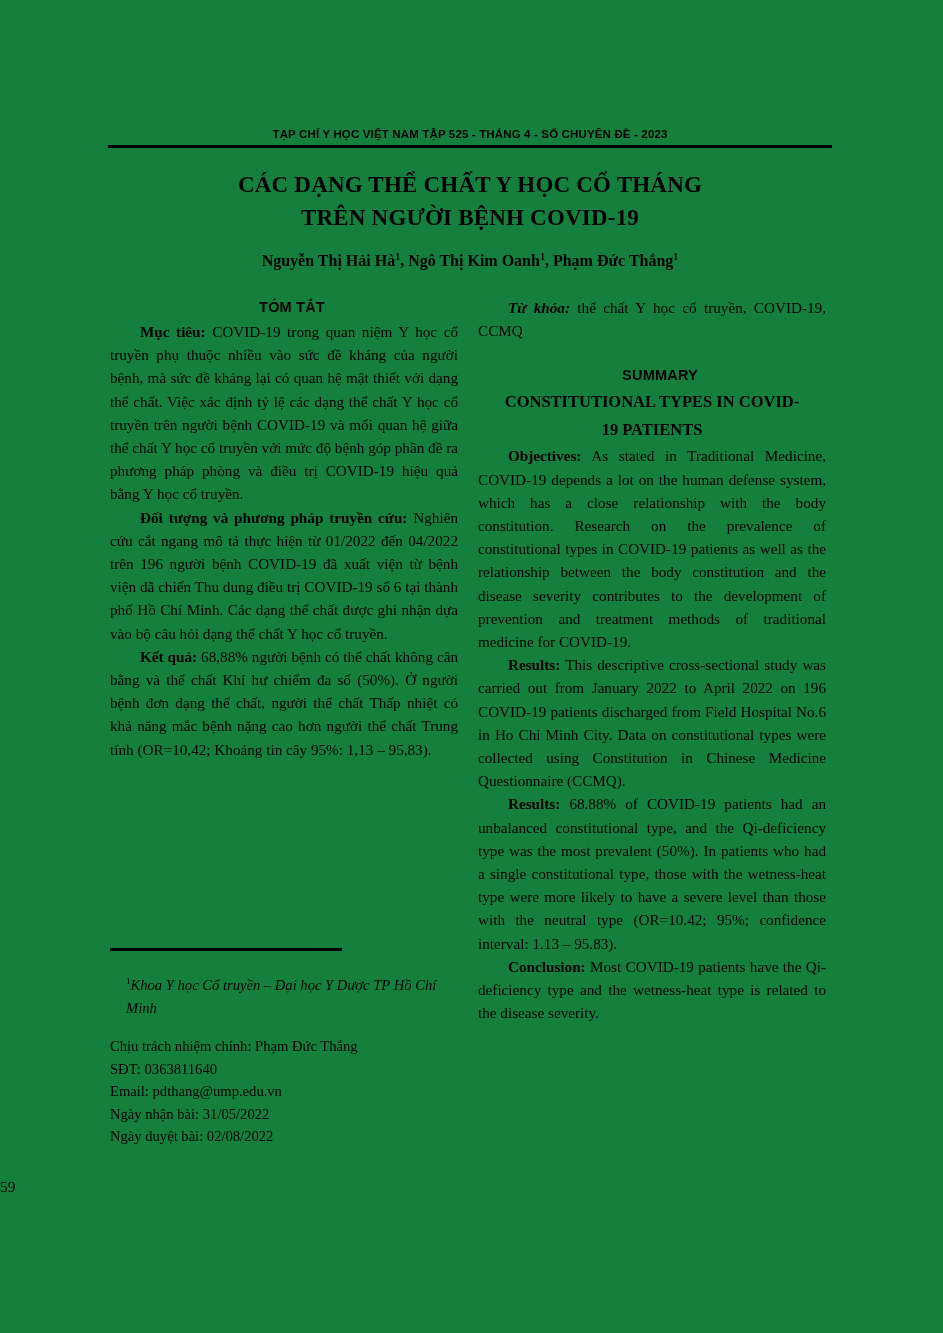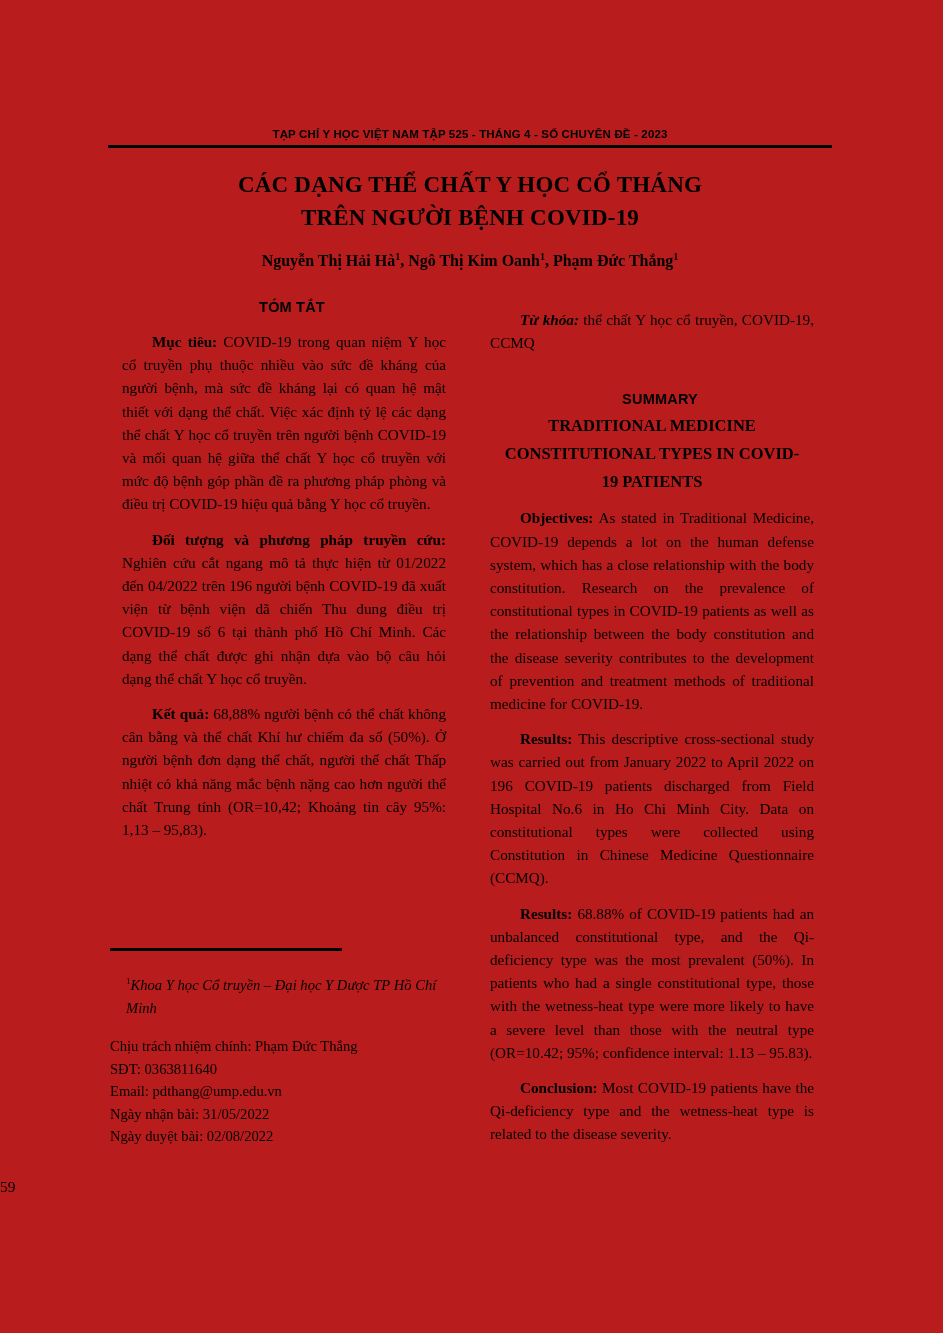--- a/index.html
+++ b/index.html
@@ -8,21 +8,21 @@
     background: #ffffff;
   }
   body {
     font-family: "Liberation Serif", "DejaVu Serif", serif;
     color: #000000;
   }
   .page {
     position: relative;
     width: 943px;
     height: 1333px;
-    background: #b91c1c;
+    background: #15803d;
     overflow: hidden;
     box-sizing: border-box;
   }
 
   
   .running-head {
     position: absolute;
     left: 108px;
     top: 128px;
     width: 724px;
@@ -88,21 +88,21 @@
   .sec-head {
     font-family: Liberation Sans, sans-serif;
     font-weight: bold;
     font-size: 14.5px;
     line-height: 22px;
     margin: 0 0 2px 16px;
     text-align: center;
     letter-spacing: 0.2px;
   }
   .para {
-    margin: 12px;
+    margin: 0;
     text-indent: 30px;
     text-align: justify;
   }
   .lead { font-weight: bold; }
   .lead-i { font-weight: bold; font-style: italic; }
 
   .en-title {
     text-align: center;
     font-weight: bold;
     font-size: 16.5px;
@@ -182,21 +182,20 @@
   </div>
 
   <div class="col col-right">
 
     <p class="para"><span class="lead-i">Từ khóa:</span><span> thể chất Y học cổ truyền, COVID-19, CCMQ</span></p>
 
     <div class="gap-md"></div>
 
     <div class="sec-head">SUMMARY</div>
 
-    <div class="en-title">TRADITIONAL MEDICINE</div>
     <div class="en-title">CONSTITUTIONAL TYPES IN COVID-</div>
     <div class="en-title">19 PATIENTS</div>
 
     <p class="para"><span class="lead">Objectives:</span><span> As stated in Traditional Medicine, COVID-19 depends a lot on the human defense system, which has a close relationship with the body constitution. Research on the prevalence of constitutional types in COVID-19 patients as well as the relationship between the body constitution and the disease severity contributes to the development of prevention and treatment methods of traditional medicine for COVID-19.</span></p>
 
     <p class="para"><span class="lead">Results:</span><span> This descriptive cross-sectional study was carried out from January 2022 to April 2022 on 196 COVID-19 patients discharged from Field Hospital No.6 in Ho Chi Minh City. Data on constitutional types were collected using Constitution in Chinese Medicine Questionnaire (CCMQ).</span></p>
 
     <p class="para"><span class="lead">Results:</span><span> 68.88% of COVID-19 patients had an unbalanced constitutional type, and the Qi-deficiency type was the most prevalent (50%). In patients who had a single constitutional type, those with the wetness-heat type were more likely to have a severe level than those with the neutral type (OR=10.42; 95%; confidence interval: 1.13 – 95.83).</span></p>
 
     <p class="para"><span class="lead">Conclusion:</span><span> Most COVID-19 patients have the Qi-deficiency type and the wetness-heat type is related to the disease severity.</span></p>

